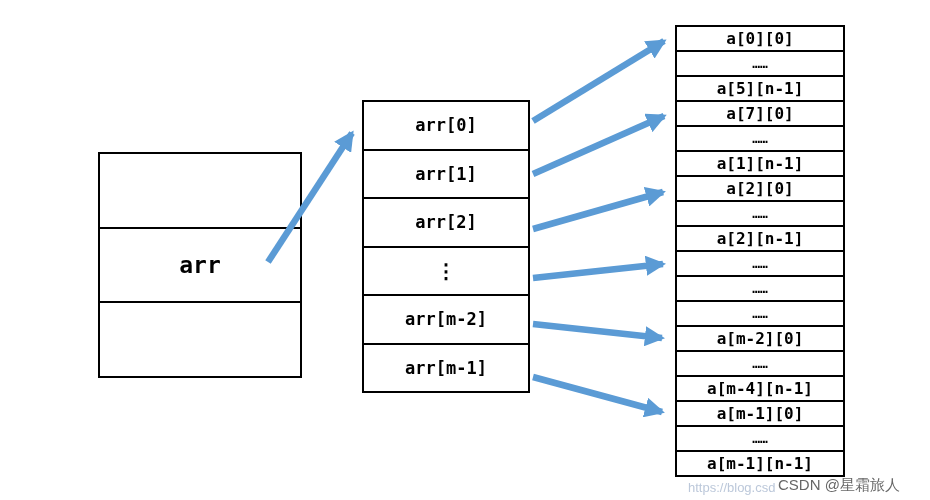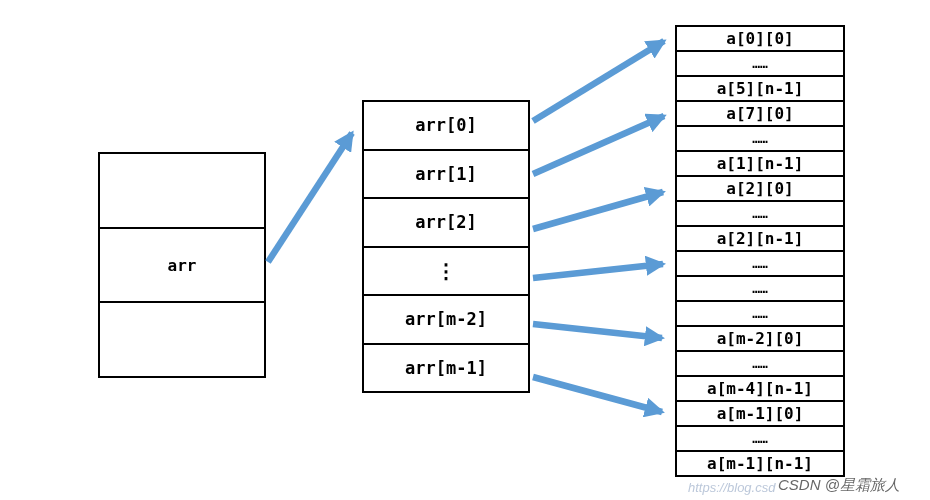--- a/index.html
+++ b/index.html
@@ -24,36 +24,35 @@
     display: flex;
     align-items: center;
     justify-content: center;
     font-weight: bold;
     color: #000;
     border-bottom: 2px solid #000;
     box-sizing: border-box;
     white-space: pre;
   }
   .cell:last-child { border-bottom: none; border-radius: 16px; }
-  #left-box   { left:  98px; top: 152px; width: 168px; height: 226px; font-size: 16px; }
+  #left-box   { left:  98px; top: 152px; width: 204px; height: 226px; font-size: 23px; }
   #middle-box { left: 362px; top: 100px; width: 168px; height: 293px; font-size: 17px; }
   #right-box  { left: 675px; top:  25px; width: 170px; height: 452px; font-size: 16px; }
   .cell.dots  { font-size: 13px; letter-spacing: 0px; }
   .cell.vdots { font-size: 20px; line-height: 1; }
   #arrow-layer {
     position: absolute;
     left: 0; top: 0;
     width: 930px; height: 500px;
     pointer-events: none;
   }
   .watermark {
     position: absolute;
     font-family: "Liberation Sans", "DejaVu Sans", sans-serif;
     white-space: nowrap;
-    font-style: italic;
   }
   #wm-url {
     left: 688px; top: 480px;
     font-size: 13px;
     color: #bcc8da;
   }
   #wm-author {
     left: 778px; top: 476px;
     font-size: 15px;
     color: #404040;

